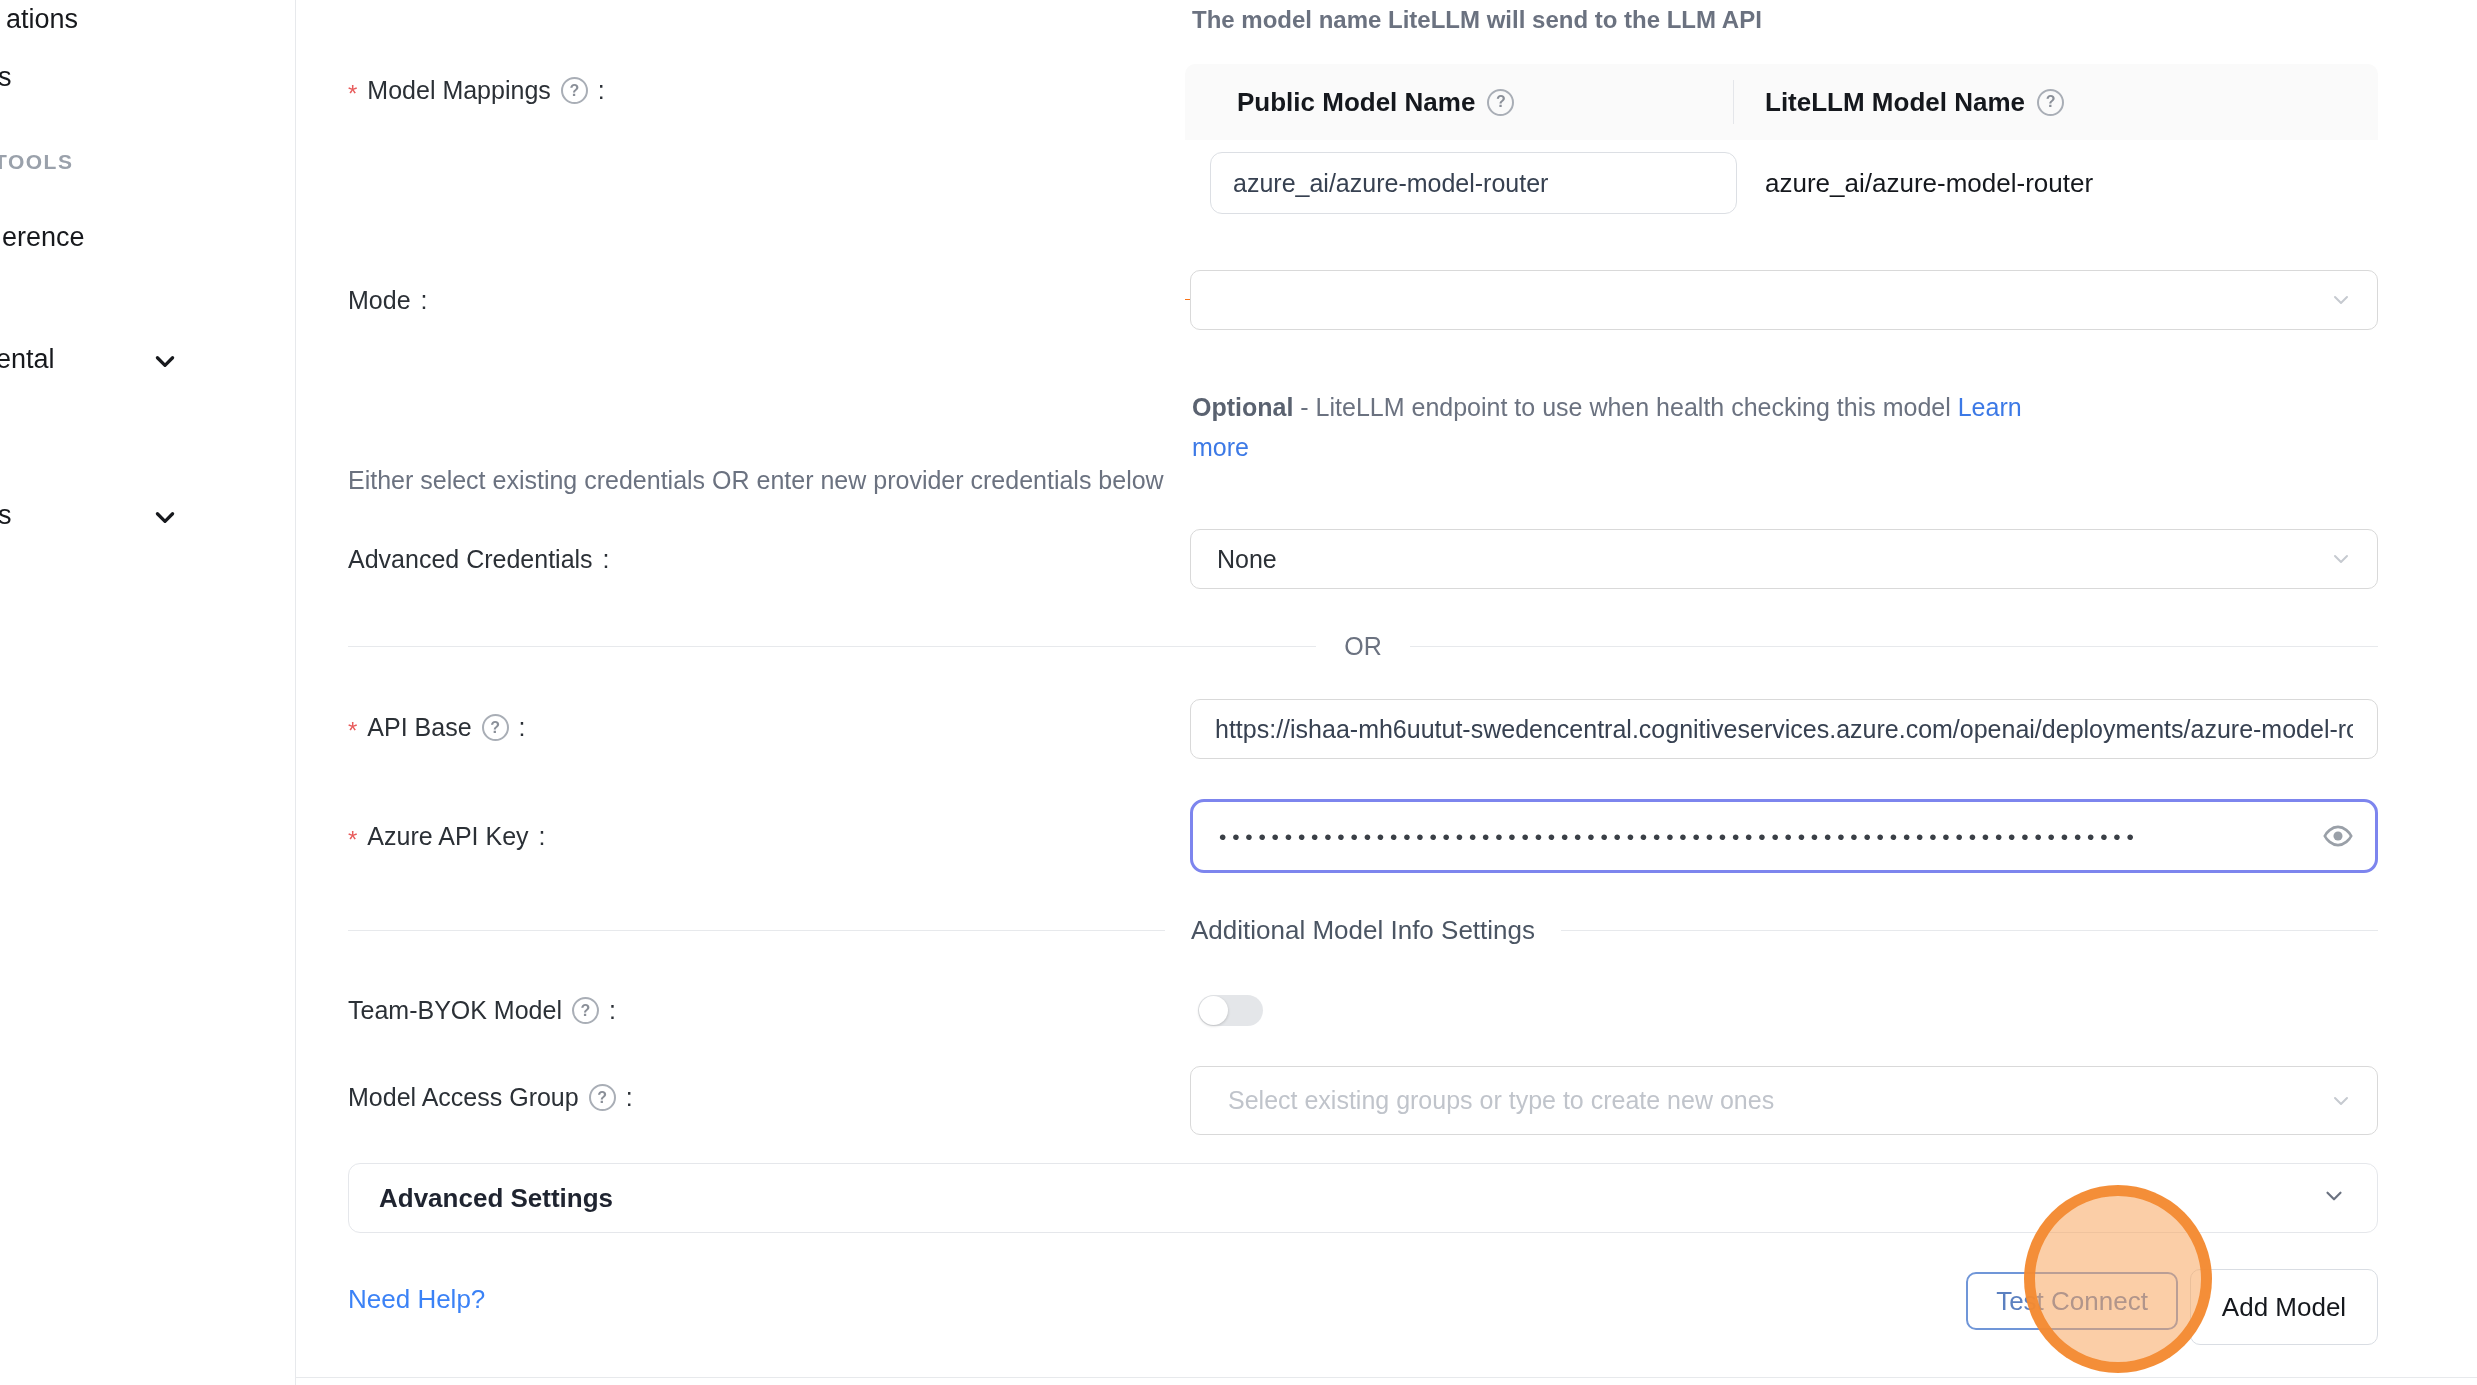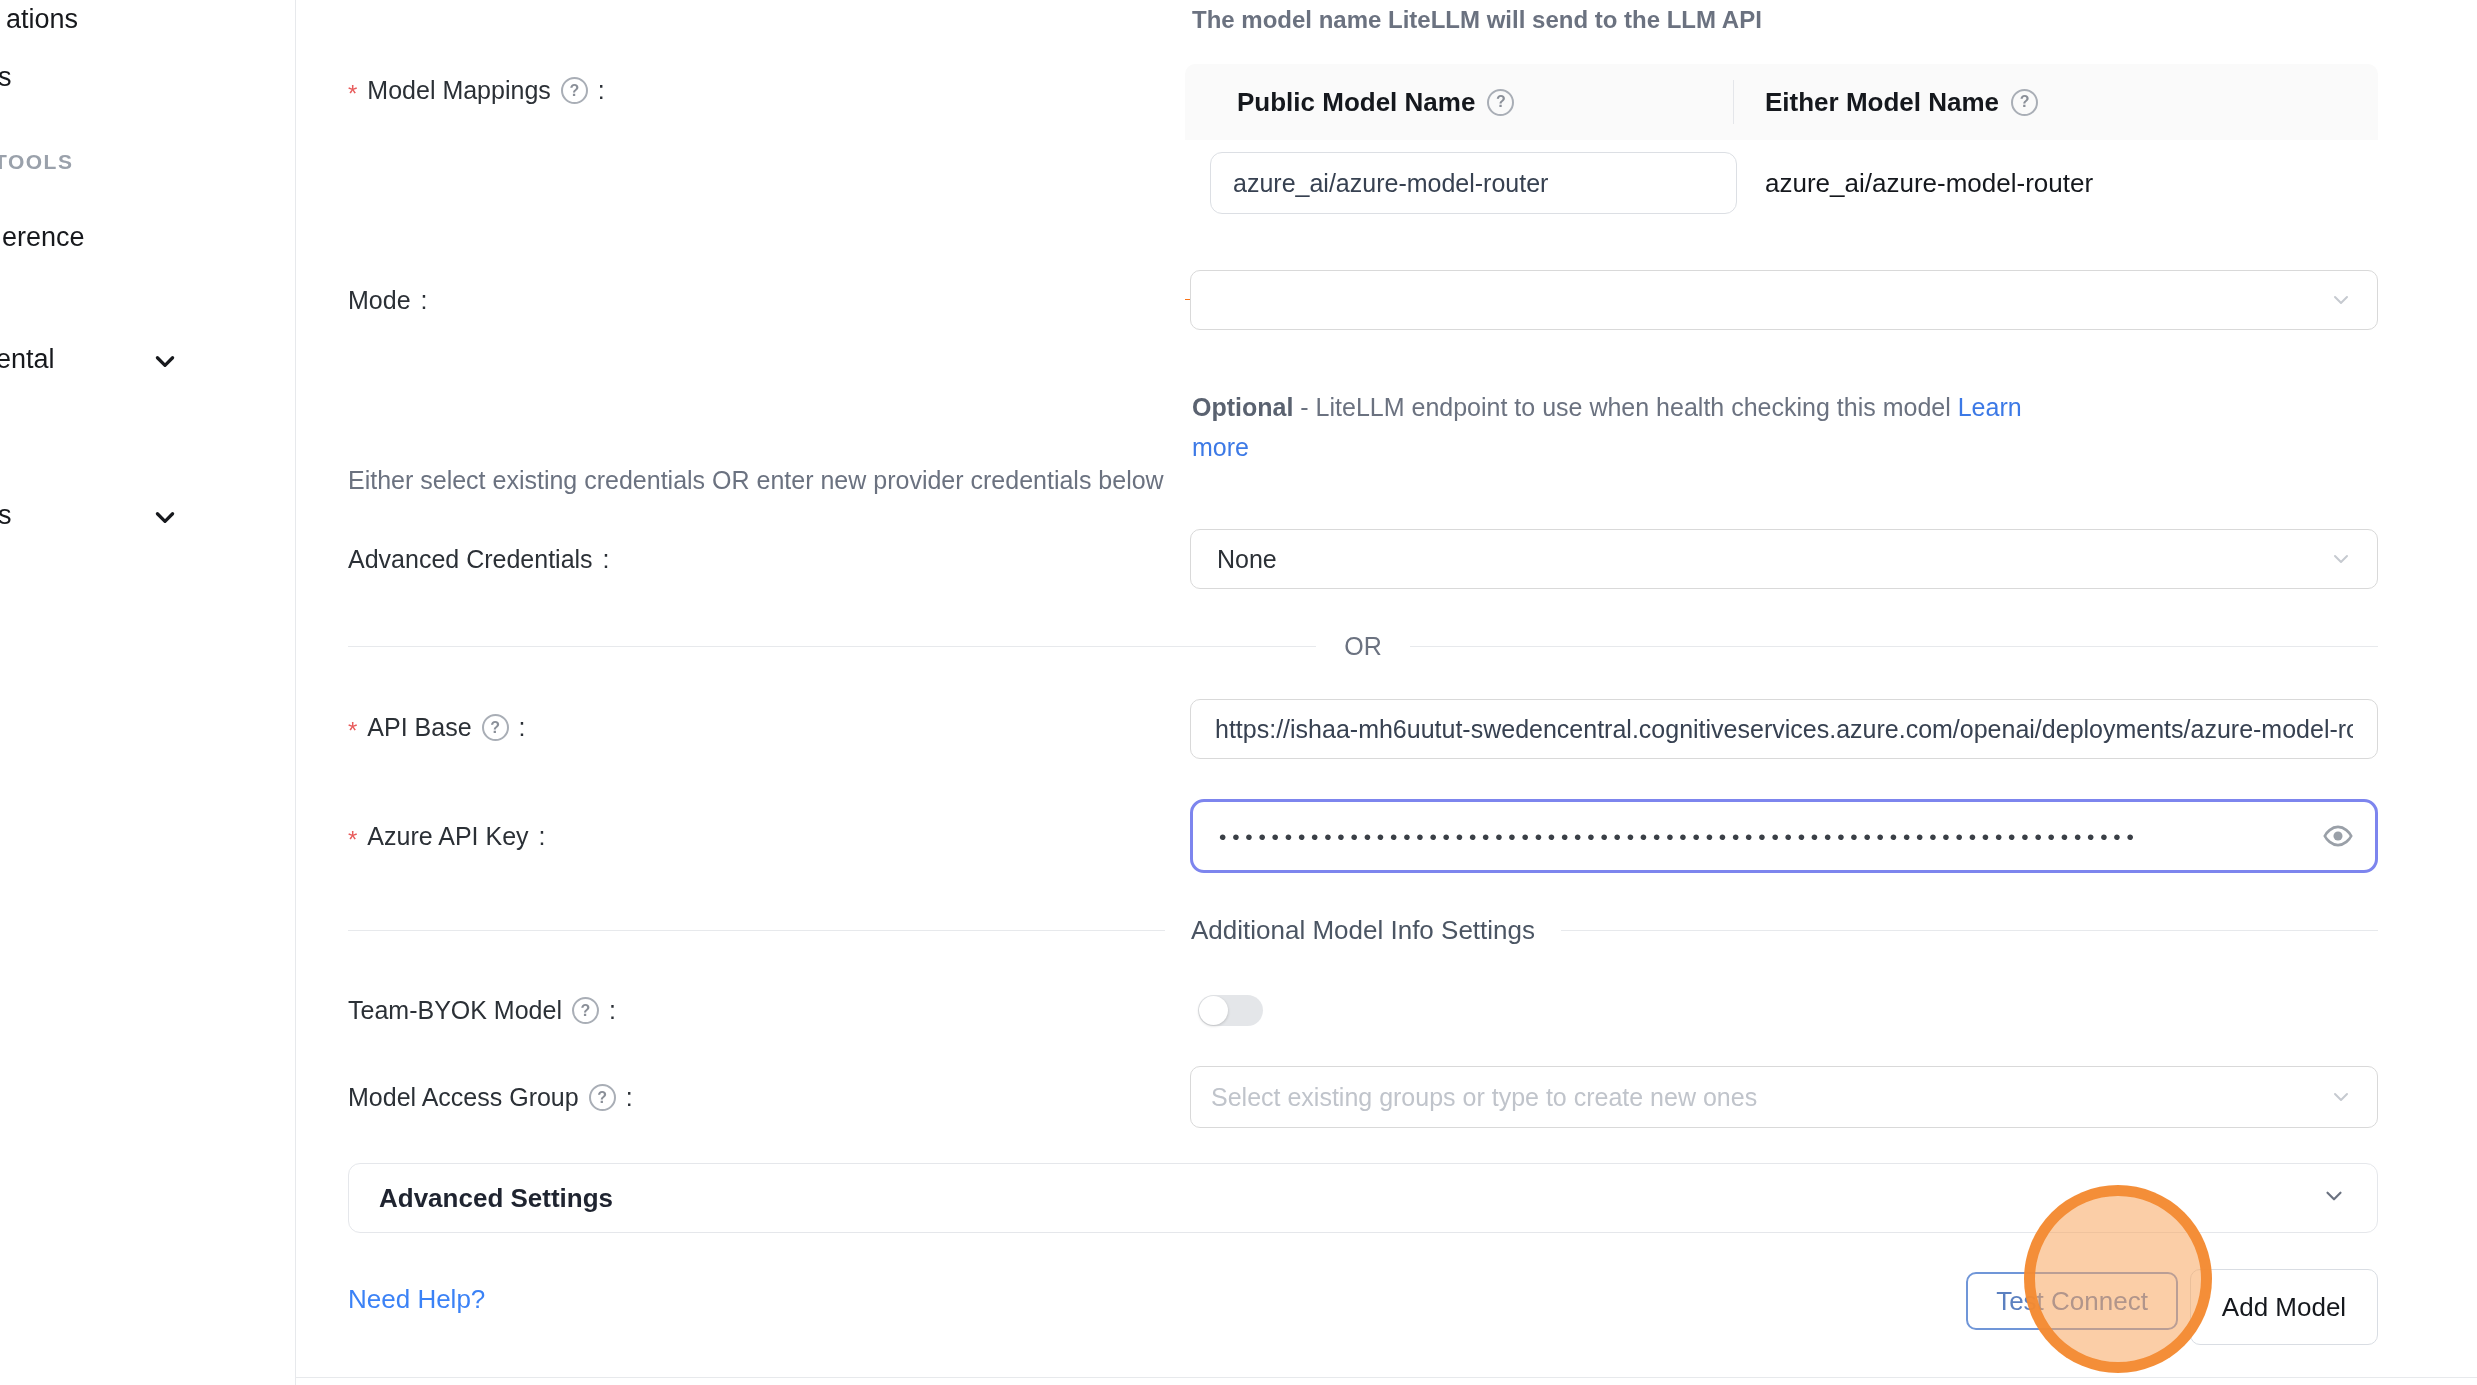--- a/index.html
+++ b/index.html
@@ -55,21 +55,21 @@
   .key-dots { position:absolute; left:26px; top:50%; transform:translateY(-46%); font-size:21px; letter-spacing:5.8px; color:#3a3f46; white-space:nowrap; overflow:hidden; width:1040px; }
   .eye-btn { position:absolute; right:20px; top:50%; transform:translateY(-50%); width:34px; height:34px; display:flex; align-items:center; justify-content:center; cursor:pointer; }
 
   .section-divider { position:absolute; left:348px; top:915px; width:2030px; display:flex; align-items:center; gap:26px; font-size:26px; color:#4b5563; }
   .section-divider .line { flex:1; height:1px; background:#e7e9ec; }
 
   
   .toggle { position:absolute; left:1198px; top:995px; width:65px; height:31px; background:#e4e6e9; border-radius:16px; cursor:pointer; }
   .toggle .knob { position:absolute; left:1px; top:1px; width:29px; height:29px; background:#fff; border-radius:50%; box-shadow:0 1px 3px rgba(0,0,0,0.18); }
 
-  .mag-input { top:1066px; height:62px; font-size:25px; padding:0 20px; display:flex; align-items:center; }
+  .mag-input { top:1066px; height:69px; font-size:25px; padding:0 37px; display:flex; align-items:center; }
   .mag-input input { border:none; outline:none; width:100%; font-size:25px; color:#374151; font-family:"Liberation Sans", sans-serif; }
   .mag-input input::placeholder { color:#c0c4cb; }
 
   
   .adv-panel { position:absolute; left:348px; top:1163px; width:2030px; height:70px; border:1.5px solid #e5e7eb; border-radius:12px; background:#fff; display:flex; align-items:center; justify-content:space-between; padding:0 30px; cursor:pointer; }
   .adv-panel .adv-label { font-size:26px; font-weight:700; color:#1f2430; }
 
   
   .need-help { position:absolute; left:348px; top:1284px; font-size:26px; color:#3b82f6; cursor:pointer; }
   .btn { position:absolute; display:flex; align-items:center; justify-content:center; border-radius:10px; background:#fff; cursor:pointer; font-family:"Liberation Sans", sans-serif; }
@@ -118,21 +118,21 @@
   </div>
 
   <div class="map-table">
     <div class="map-head">
       <div class="hcell c1">
         <span>Public Model Name</span>
         <span class="qicon">?</span>
       </div>
       <div class="hdiv"></div>
       <div class="hcell c2">
-        <span>Either Model Name</span>
+        <span>LiteLLM Model Name</span>
         <span class="qicon">?</span>
       </div>
     </div>
     <div class="map-body">
       <input class="map-input" type="text" value="azure_ai/azure-model-router" style="">
       <div class="map-value">azure_ai/azure-model-router</div>
     </div>
   </div>
 
   <div class="label-row" style="top:286px;">

